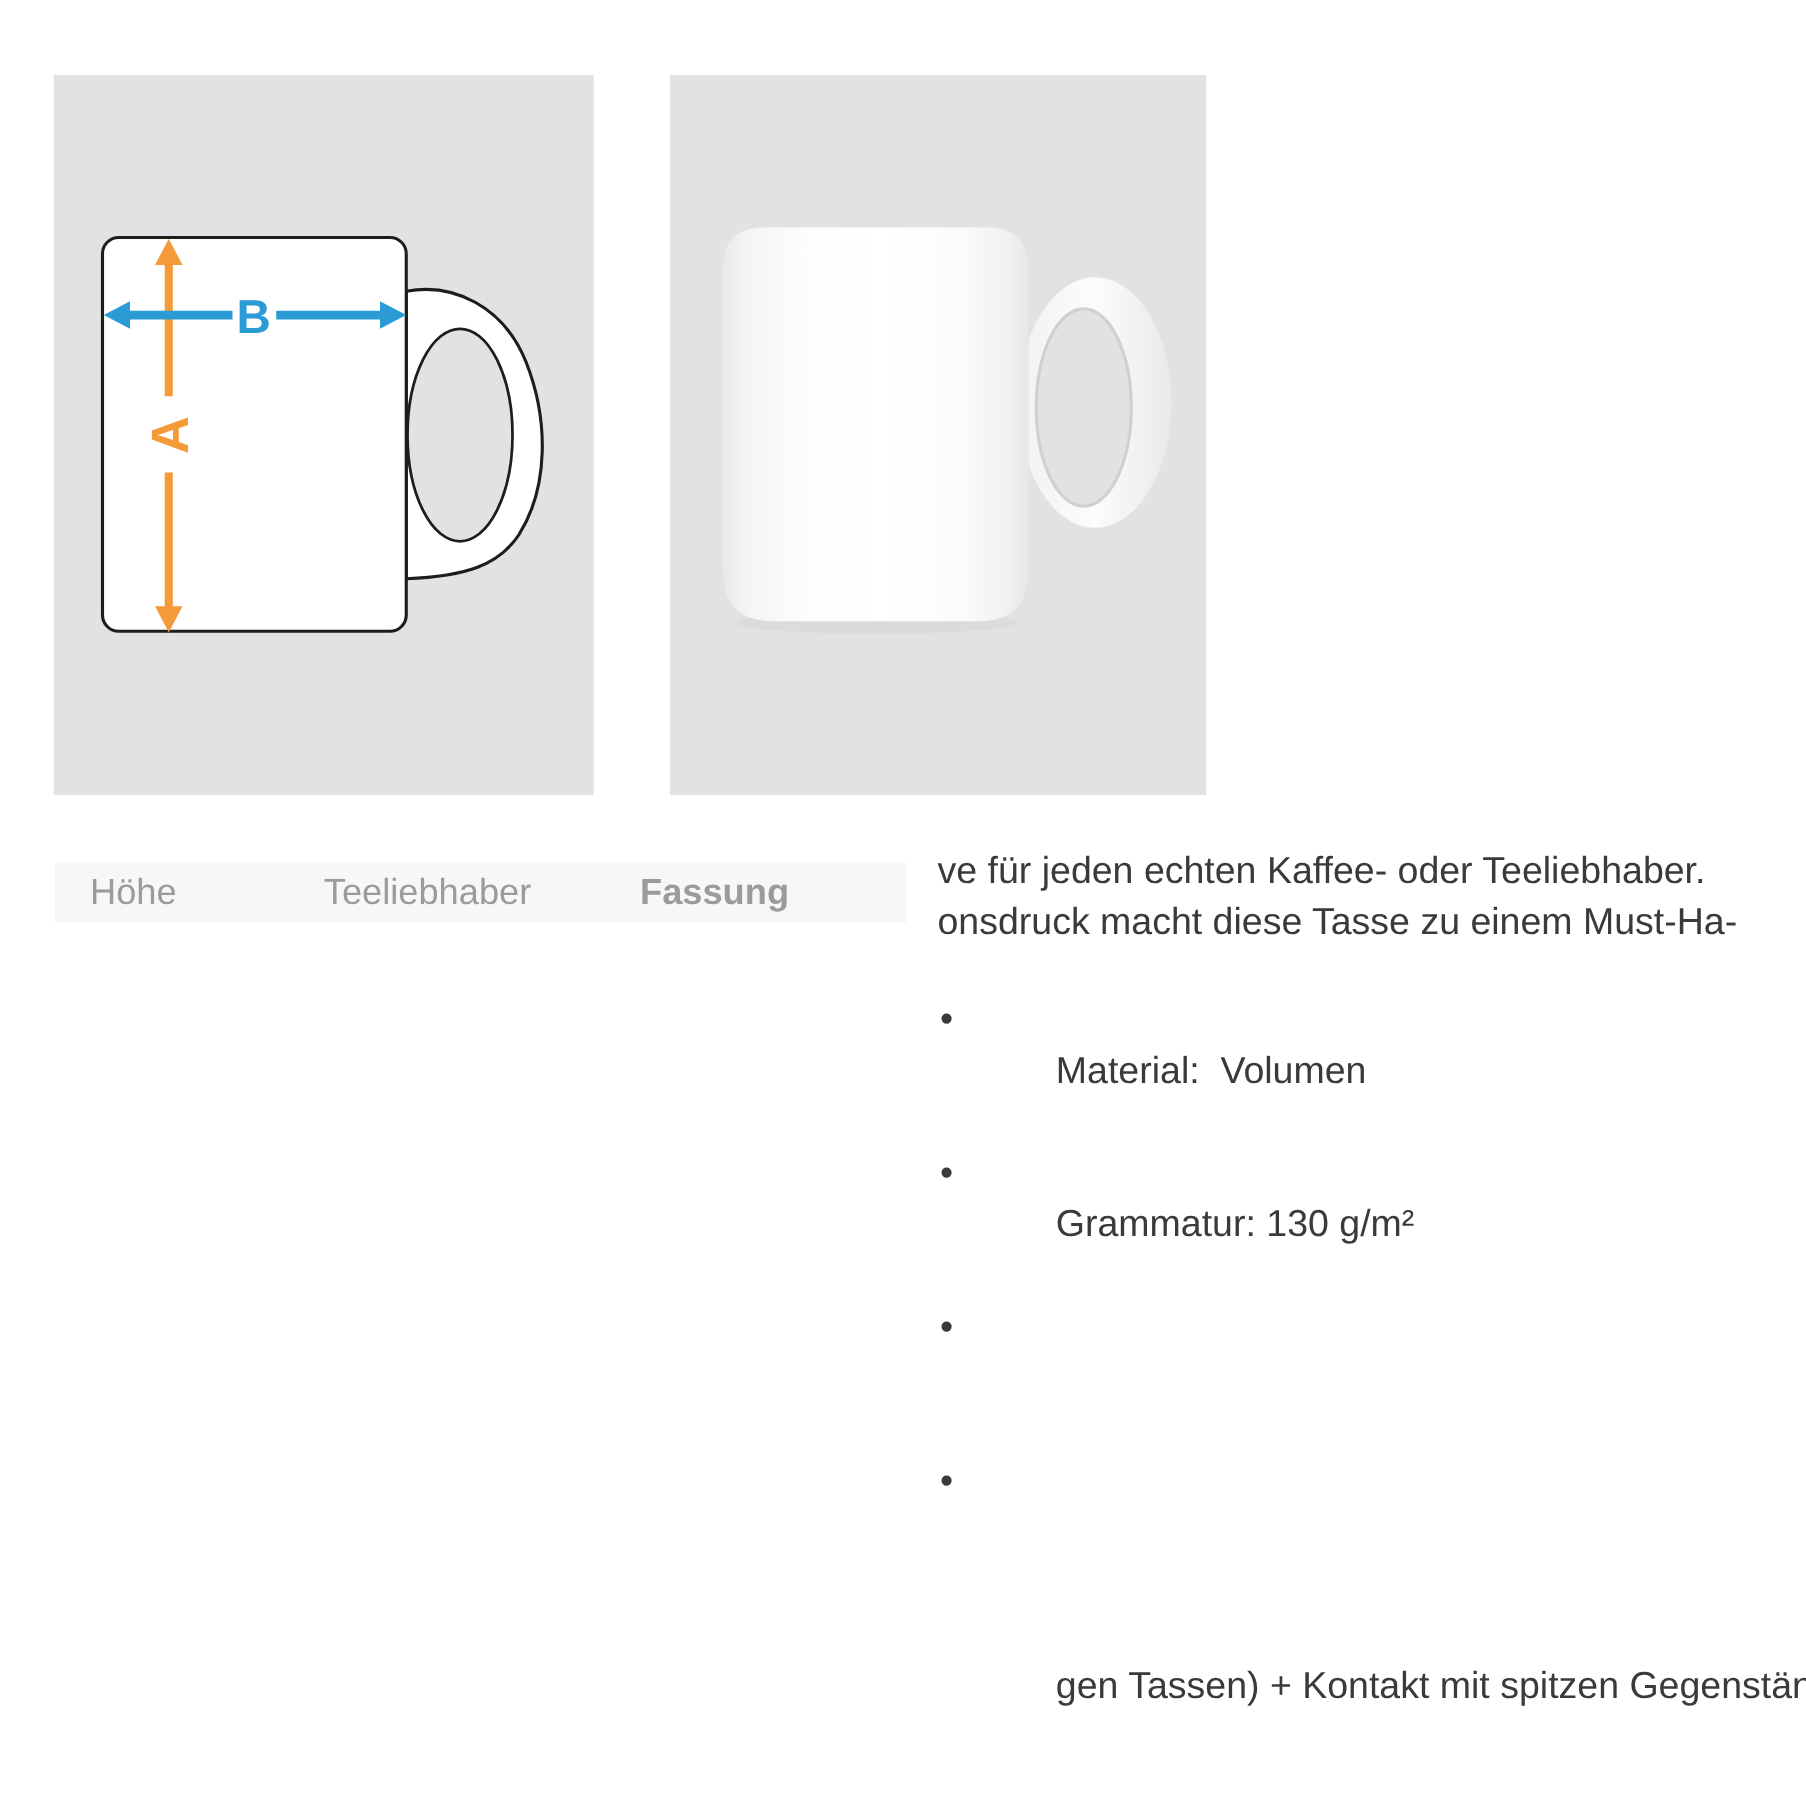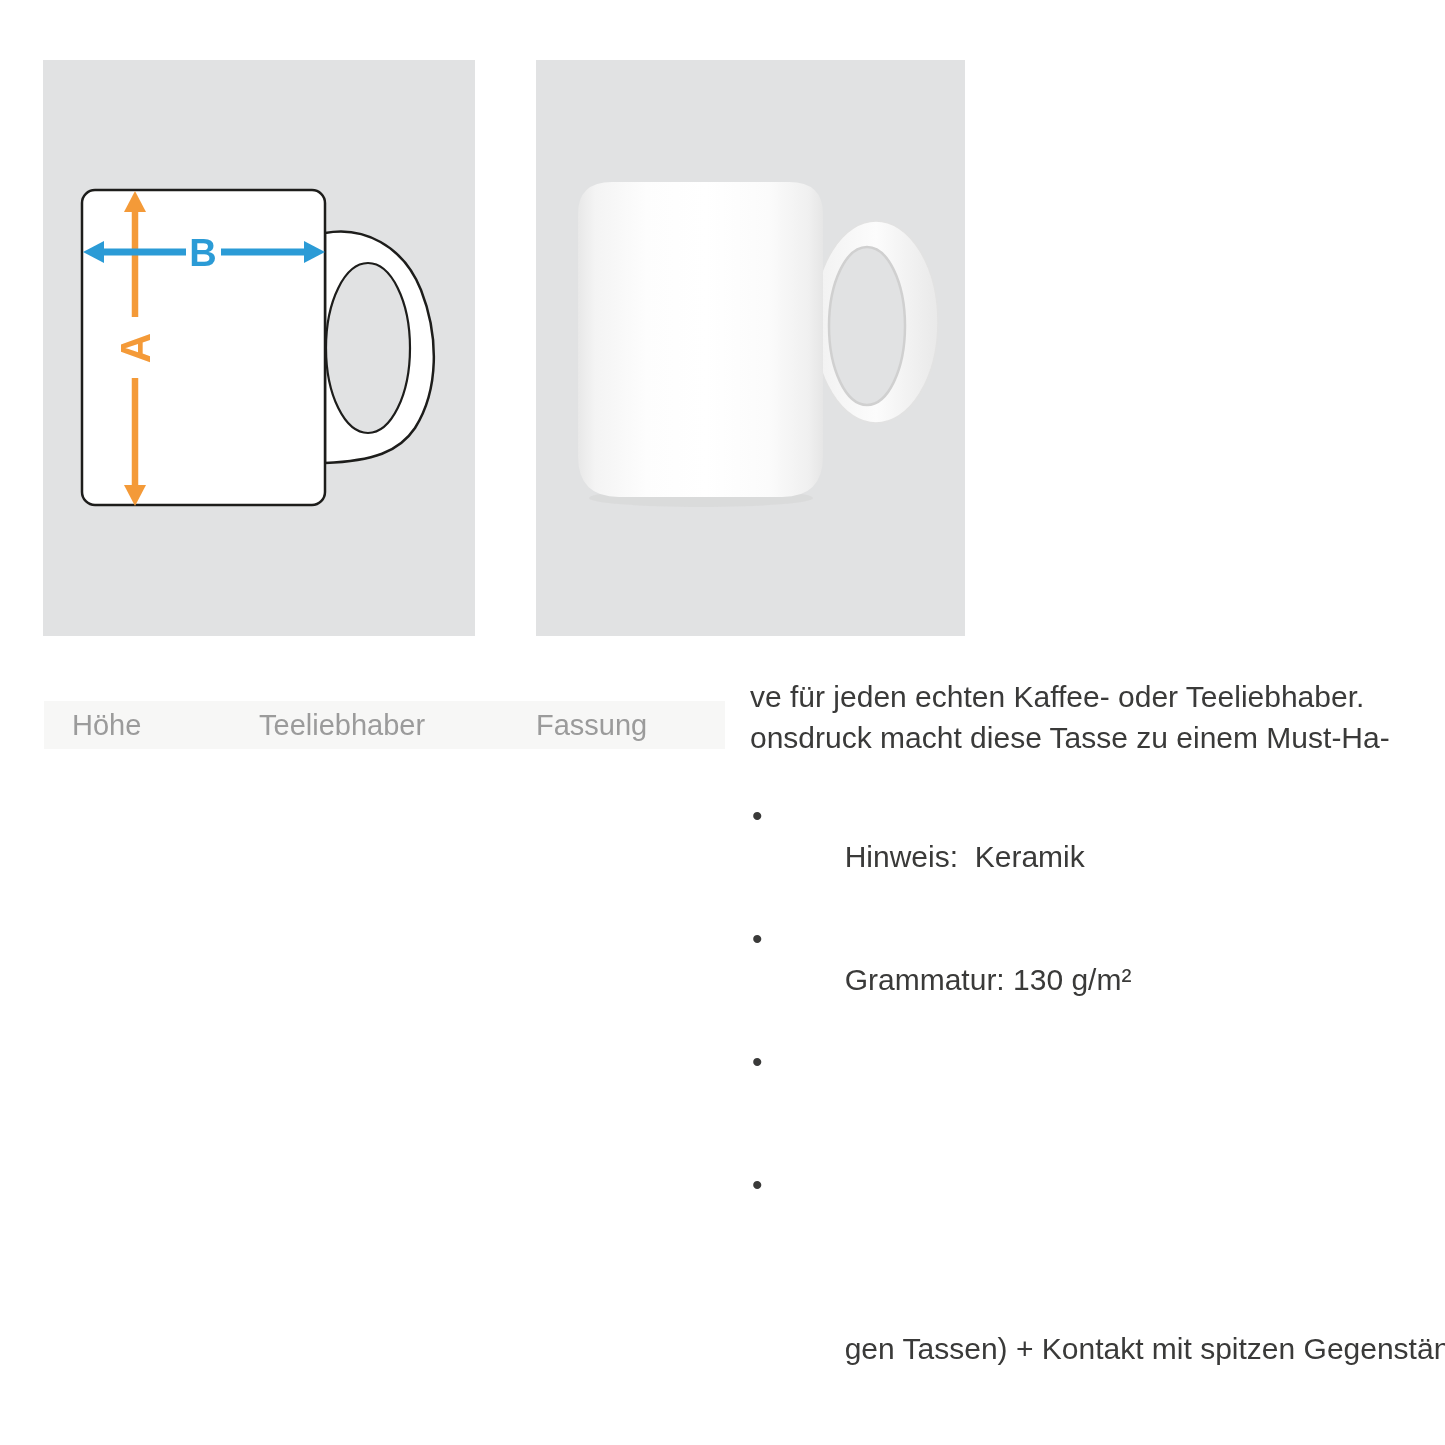--- a/index.html
+++ b/index.html
@@ -20,29 +20,29 @@
     font-family:"Liberation Sans",sans-serif;
     position:relative;overflow:hidden;
   }
   .panel{position:absolute;top:60px;height:576px;background:var(--panel-bg);}
   .panel--diagram{left:43px;width:432px;}
   .panel--photo{left:536px;width:429px;}
   .panel svg{display:block;width:100%;height:100%;}
 
   .spec-table{
     position:absolute;left:44px;top:690px;width:681px;
-    font-size:29px;color:var(--table-text);margin-top:11px;
+    font-size:29px;color:var(--table-text);
   }
   .spec-row{position:relative;height:48px;line-height:48px;}
   .spec-row--head{background:var(--table-header-bg);}
   .spec-row--data{background:var(--table-row-bg);}
   .spec-cell{position:absolute;top:0;white-space:pre;}
   .spec-cell--c0{left:28px;}
   .spec-cell--c1{left:215px;}
-  .spec-cell--c2{left:492px;}
+  .spec-cell--c2{left:468px;font-weight:bold;}
 
   .desc{
     position:absolute;left:750px;top:676px;width:672px;
     font-size:30px;line-height:41px;color:var(--body-text);
   }
   .desc-line{white-space:pre;}
   .desc-bullets{margin-top:37px;}
   .bullet-line{position:relative;padding-left:28px;white-space:pre;}
   .bullet-line .dot{position:absolute;left:2px;top:0;}
 
@@ -112,21 +112,21 @@
     </div>
   </div>
 
   <div class="desc">
     <div class="desc-intro">
       <div class="desc-line">ve für jeden echten Kaffee- oder Teeliebhaber.</div>
       <div class="desc-line">onsdruck macht diese Tasse zu einem Must-Ha-</div>
     </div>
     <div class="desc-bullets">
       <div class="bullet-line">
-        <span class="dot">•</span><span>Hinweis:  Keramik</span>
+        <span class="dot">•</span><span>Material:  Volumen</span>
       </div>
       <div class="bullet-line">
         <span class="dot">•</span><span>Grammatur: 130 g/m²</span>
       </div>
       <div class="bullet-line">
         <span class="dot">•</span>
       </div>
       <div class="bullet-line">
         <span class="dot">•</span>
       </div>

